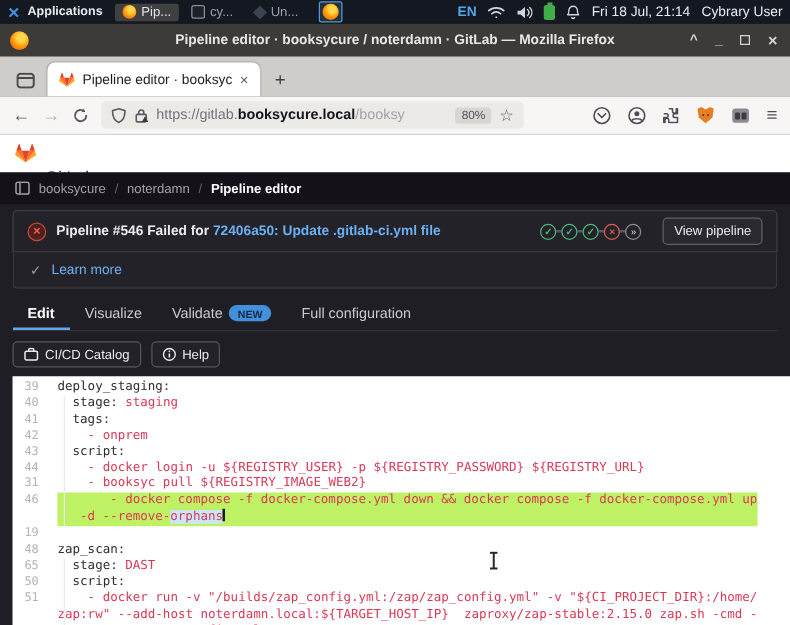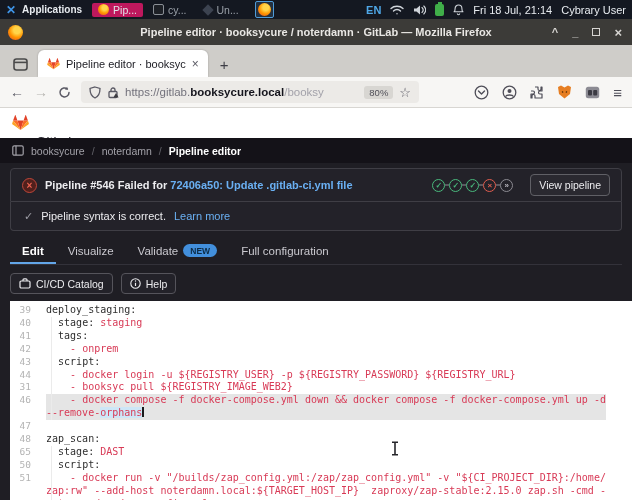--- a/index.html
+++ b/index.html
@@ -5,21 +5,21 @@
   * { margin:0; padding:0; box-sizing:border-box; }
   html,body { background:#000; }
   .root{ width:632px; height:500px; position:relative; overflow:hidden;
          font-family:"Liberation Sans",sans-serif; display:flex; flex-direction:column; }
 
   
   .panel{ height:19px; background:#141821; display:flex; align-items:center; padding:0 6px; gap:6px; flex:none; }
   .xlogo{ color:#3f95e8; font-weight:bold; font-size:12px; }
   .apps-label{ color:#e8ecf0; font-size:10px; font-weight:bold; }
   .task{ display:flex; align-items:center; gap:4px; padding:1px 6px; border-radius:2px; color:#9aa0a8; font-size:10.5px; max-width:64px; }
-  .task.active{ background:#be185d; color:#dfe3e8; }
+  .task.active{ background:#404040; color:#dfe3e8; }
   .task .tlabel{ white-space:nowrap; overflow:hidden; }
   .ffdot{ width:11px; height:11px; border-radius:50%; flex:none;
           background:radial-gradient(circle at 60% 35%, #ffd54a 0 25%, #ff9500 55%, #e3452d 100%); }
   .term-ic{ width:11px; height:11px; background:#1d2026; border:1px solid #8a8f96; border-radius:2px; flex:none; }
   .app-ic{ width:10px; height:10px; background:#3c4350; transform:rotate(45deg) scale(.8); flex:none; }
   .launcher{ width:19px; height:17px; border:1px solid #4f9bd8; background:#23303f; border-radius:2px;
              display:flex; align-items:center; justify-content:center; margin-left:4px; }
   .launcher .ffdot{ width:13px; height:13px; }
   .tray{ margin-left:auto; display:flex; align-items:center; gap:9px; }
   .lang{ color:#4fa8e8; font-size:11px; font-weight:bold; }
@@ -101,21 +101,21 @@
             border-radius:4px; color:#ececef; font-size:10.5px; }
 
   
   .editor{ margin:7px -10px 0 0; background:#ffffff; flex:1; overflow:hidden; padding-top:3px;
            font-family:"DejaVu Sans Mono",monospace; font-size:10px; line-height:12.9px; }
   .ed-row{ display:flex; }
   .ln{ width:36px; flex:none; text-align:right; padding-right:15px; color:#b3b3b3; font-size:9.5px; }
   .code{ width:560px; white-space:pre-wrap; word-break:break-all; position:relative; }
   .code.guide::before{ content:""; position:absolute; left:5px; top:0; bottom:0; width:1px; background:#ebebeb; }
   .k{ color:#2e2e2e; } .v{ color:#d83a56; } .sel{ background:#cde6f7; }
-  .ed-row.current .code{ background:#e5e5e5; }
+  .ed-row.current .code{ background:#bef264;padding-left:18px; }
   .caret{ display:inline-block; width:1.5px; height:10px; background:#1a1a1a; vertical-align:-1px; }
 
   .ibeam{ position:absolute; left:390px; top:441px; }
 </style>
 </head>
 <body>
 
 <div class="root">
 
   <div class="panel">
@@ -280,21 +280,20 @@
           <span class="conn"></span>
           <span class="stg failed">×</span>
           <span class="conn"></span>
           <span class="stg skipped">»</span>
         </span>
       <span class="viewbtn">View pipeline</span>
     </div>
 
     <div class="banner2">
       <span class="b2check">✓</span>
-      <span>Pipeline syntax is correct.</span>
       <span class="b2link">Learn more</span>
     </div>
 
     <div class="tabsrow" id="ptabs">
         <span class="ptab active">
           <span>Edit</span>
         </span>
         <span class="ptab">
           <span>Visualize</span>
         </span>
@@ -352,21 +351,21 @@
         </div>
         <div class="ed-row">
           <span class="ln">31</span>
           <span class="code guide"><span class="v">    - booksyc pull ${REGISTRY_IMAGE_WEB2}</span></span>
         </div>
         <div class="ed-row current">
           <span class="ln">46</span>
           <span class="code guide"><span class="v">    - docker compose -f docker-compose.yml down &amp;&amp; docker compose -f docker-compose.yml up -d --remove-</span><span class="v sel">orphans</span><span class="caret"></span></span>
         </div>
         <div class="ed-row">
-          <span class="ln">47</span>
+          <span class="ln">19</span>
           <span class="code"></span>
         </div>
         <div class="ed-row">
           <span class="ln">48</span>
           <span class="code"><span class="k">zap_scan:</span></span>
         </div>
         <div class="ed-row">
           <span class="ln">65</span>
           <span class="code guide"><span class="k">  stage: </span><span class="v">DAST</span></span>
         </div>

